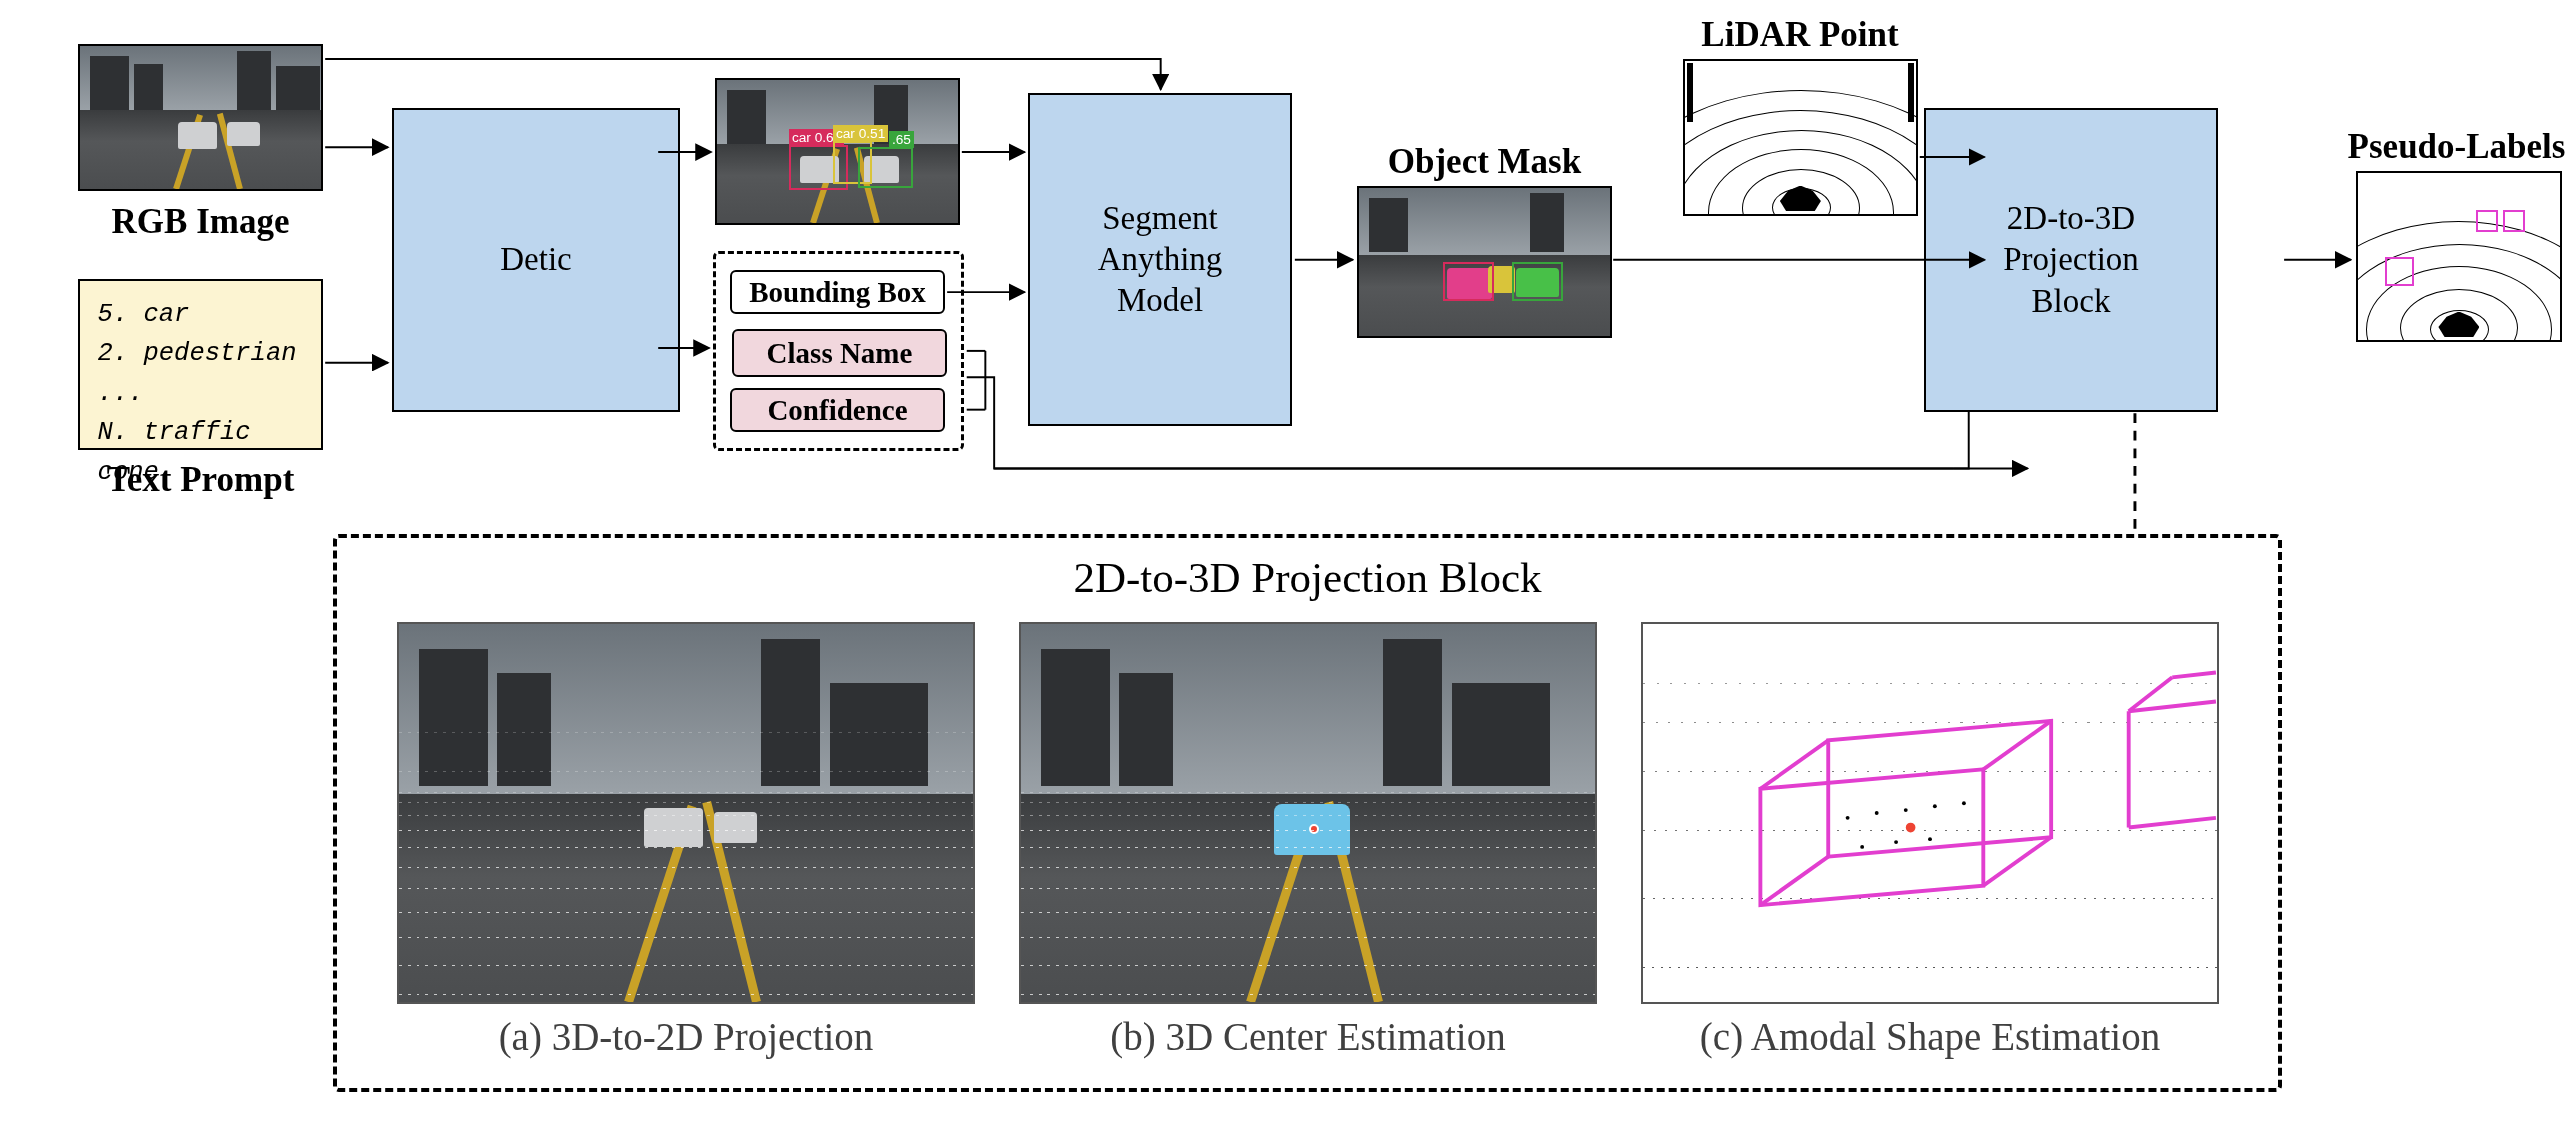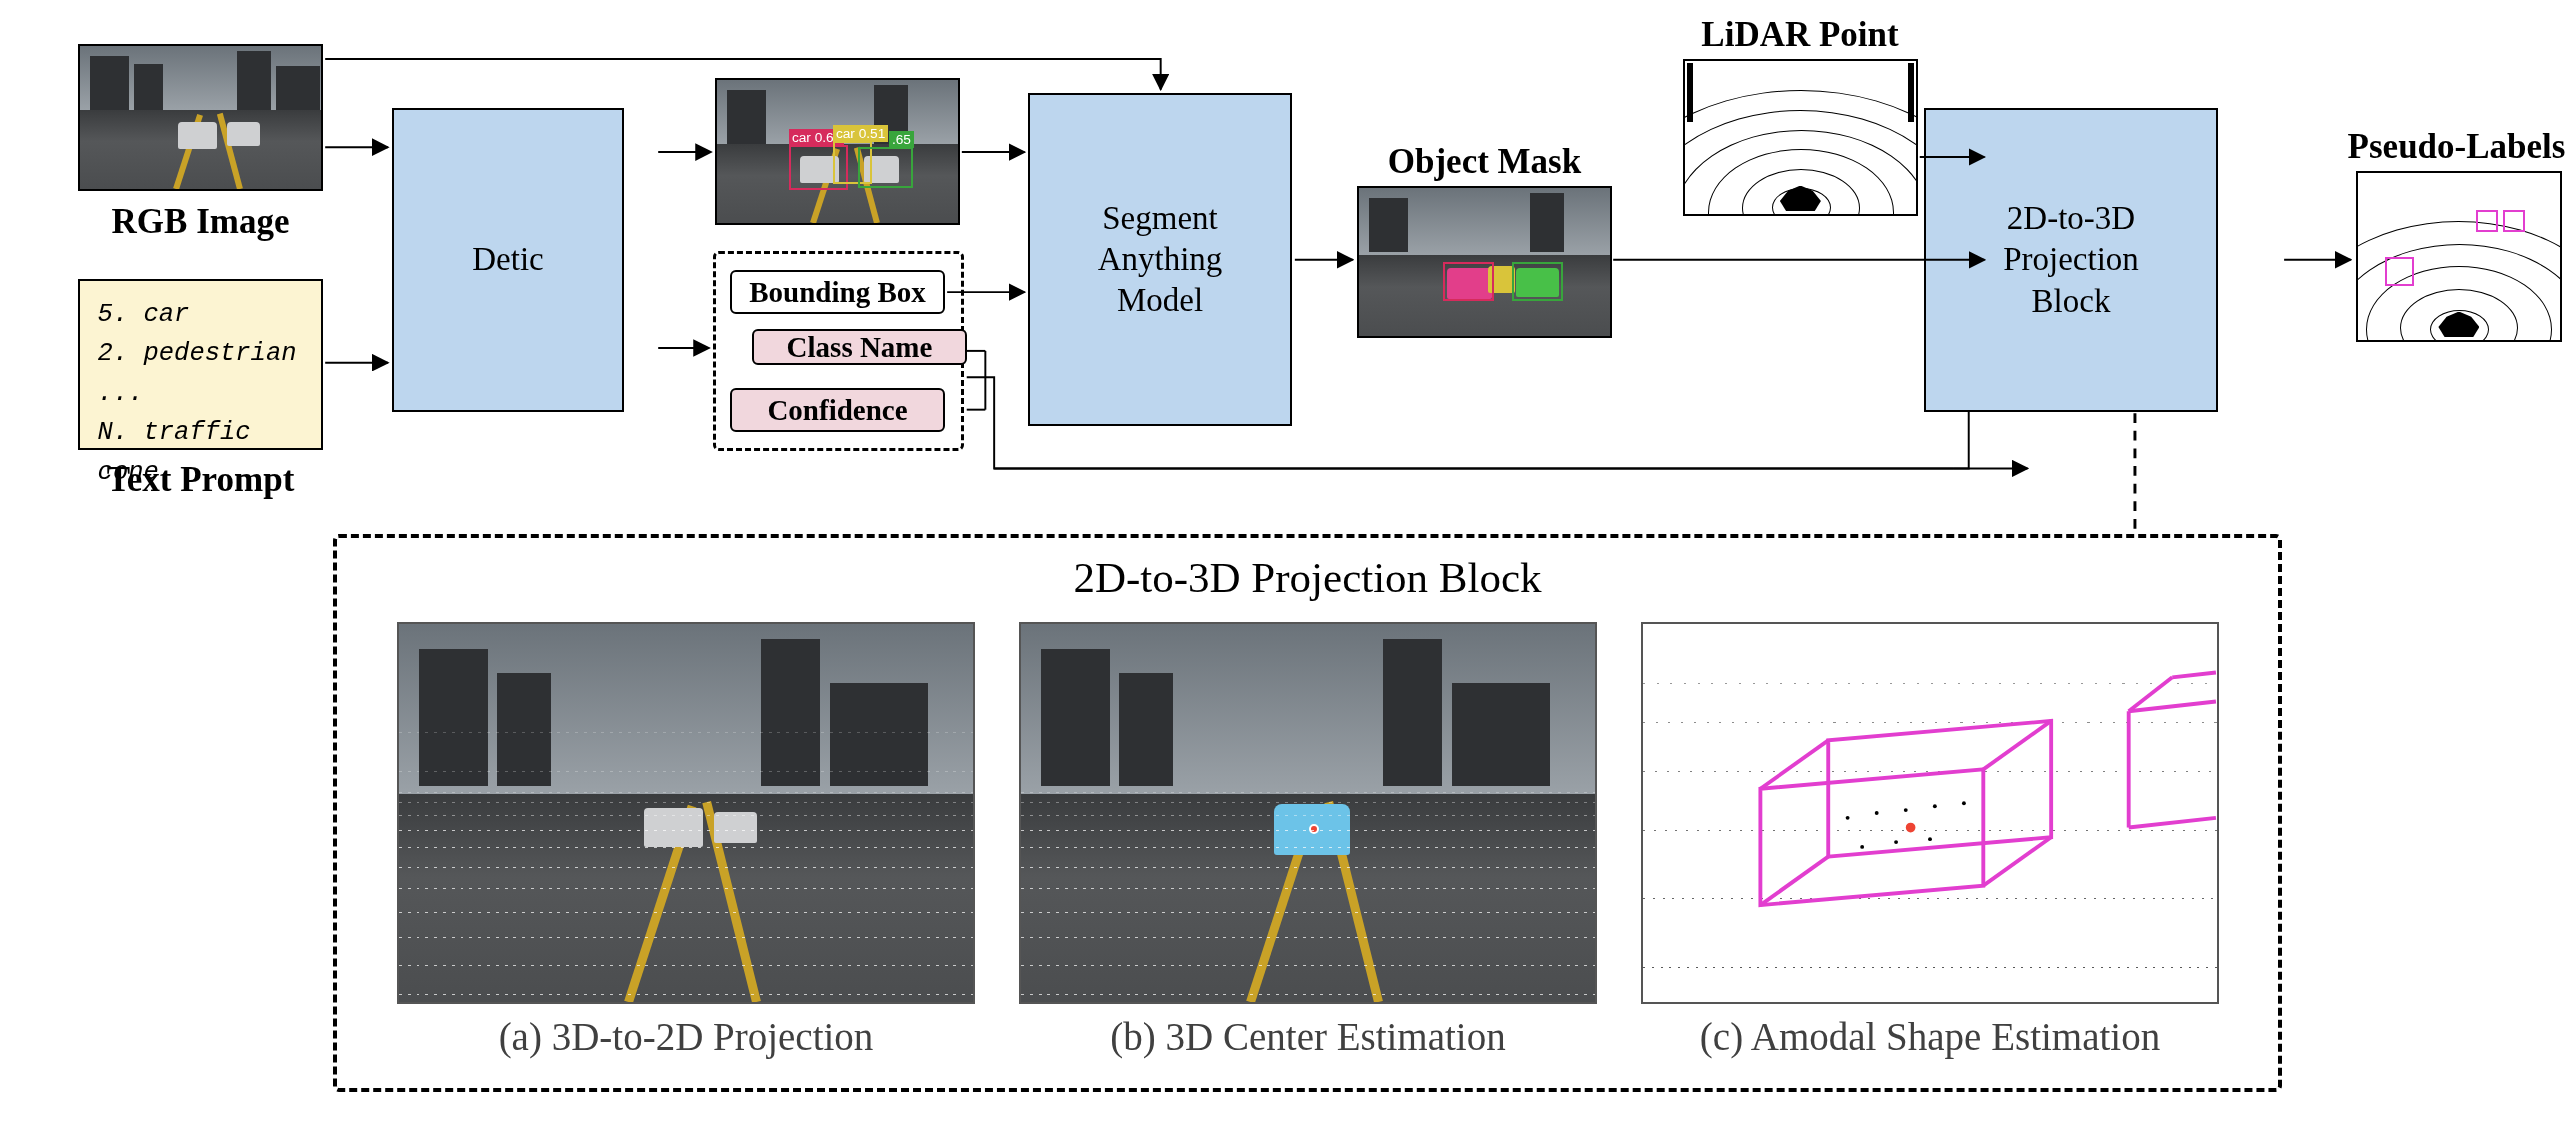--- a/index.html
+++ b/index.html
@@ -117,21 +117,21 @@
   <div class="label" style="left:78px; top:202px; width:245px;">RGB Image</div>
 
   <div class="text-prompt" style="left:78px; top:279px; width:245px; height:171px;">
     <div>5. car</div>
     <div>2. pedestrian</div>
     <div>...</div>
     <div>N. traffic cone</div>
   </div>
   <div class="label" style="left:78px; top:460px; width:245px;">Text Prompt</div>
 
-  <div class="box-blue" style="left:392px; top:108px; width:232px; height:304px;">
+  <div class="box-blue" style="left:392px; top:108px; width:288px; height:304px;">
     <span>Detic</span>
   </div>
 
   <div class="img-ph" style="left:715px; top:78px; width:245px; height:147px;">
     <div class="sky"></div>
     <div class="ground"></div>
     <div class="bldg" style="left:9.8px; top:9.8px; width:39px; height:54px;"></div>
     <div class="bldg" style="left:157px; top:4.9px; width:34px; height:59px;"></div>
     <div class="lane" style="left:93px; bottom:0; height:78px; transform: rotate(18deg);"></div>
     <div class="lane" style="left:157px; bottom:0; height:78px; transform: rotate(-15deg);"></div>
@@ -143,21 +143,21 @@
     <div class="bbox" style="left:116px; top:61px; width:39px; height:43px; border-color:#d9c43a;"></div>
     <div class="bboxlbl" style="left:116px; top:45px; background:#d9c43a;">car 0.51</div>
     <div class="bbox" style="left:141px; top:67px; width:55px; height:41px; border-color:#38a53c;"></div>
     <div class="bboxlbl" style="left:172px; top:51px; background:#38a53c;">.65</div>
   </div>
 
   <div class="dashed-box" style="left:713px; top:251px; width:251px; height:200px;"></div>
   <div class="pill" style="left:730px; top:270px; width:215px; height:44px;">
     <span>Bounding Box</span>
   </div>
-  <div class="pill pink" style="left:752px; top:329px; width:215px; height:36px;">
+  <div class="pill pink" style="left:732px; top:329px; width:215px; height:48px;">
     <span>Class Name</span>
   </div>
   <div class="pill pink" style="left:730px; top:388px; width:215px; height:44px;">
     <span>Confidence</span>
   </div>
 
   <div class="box-blue" style="left:1028px; top:93px; width:264px; height:333px; white-space:pre-line;">
     <span>Segment
 Anything
 Model</span>

